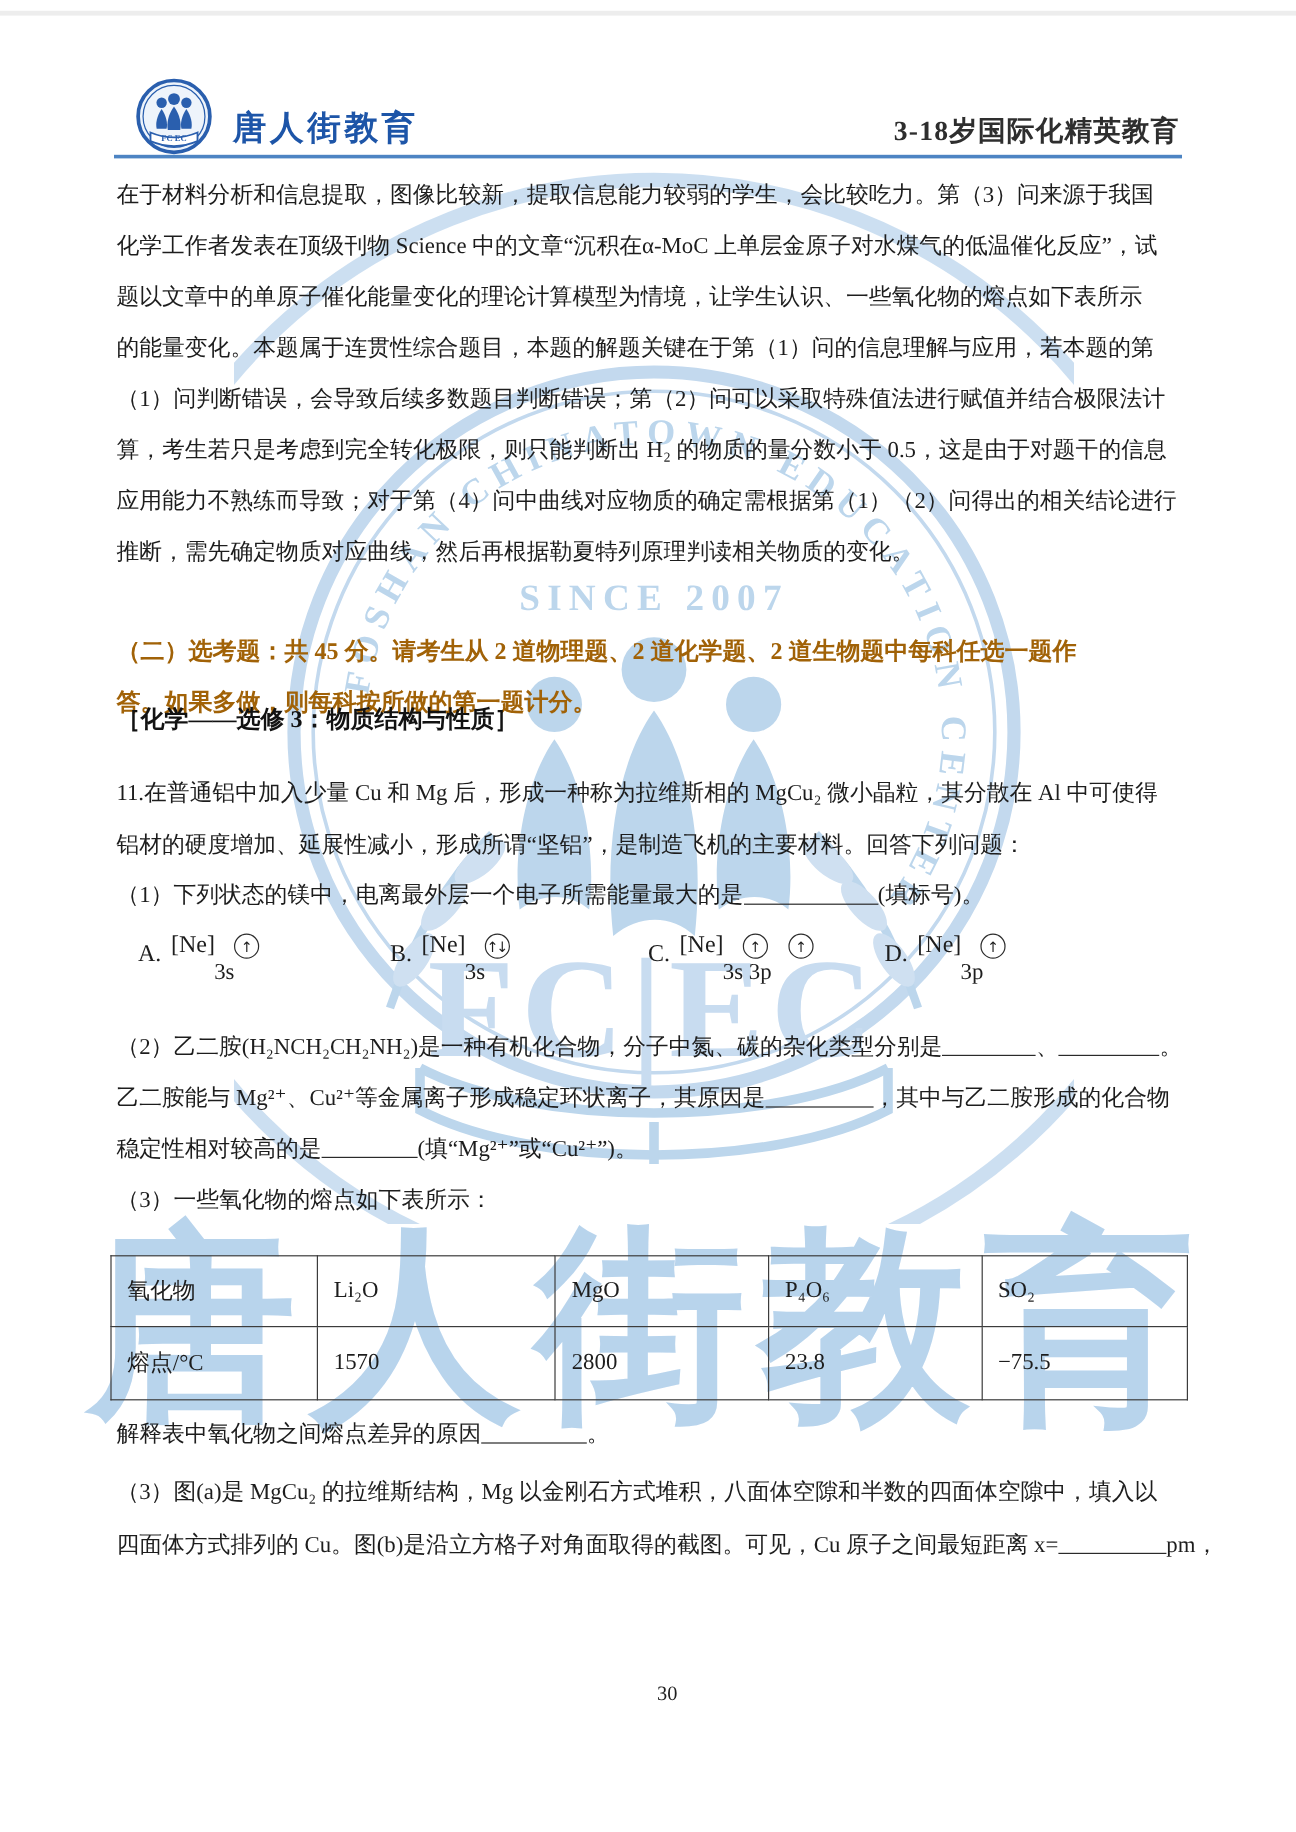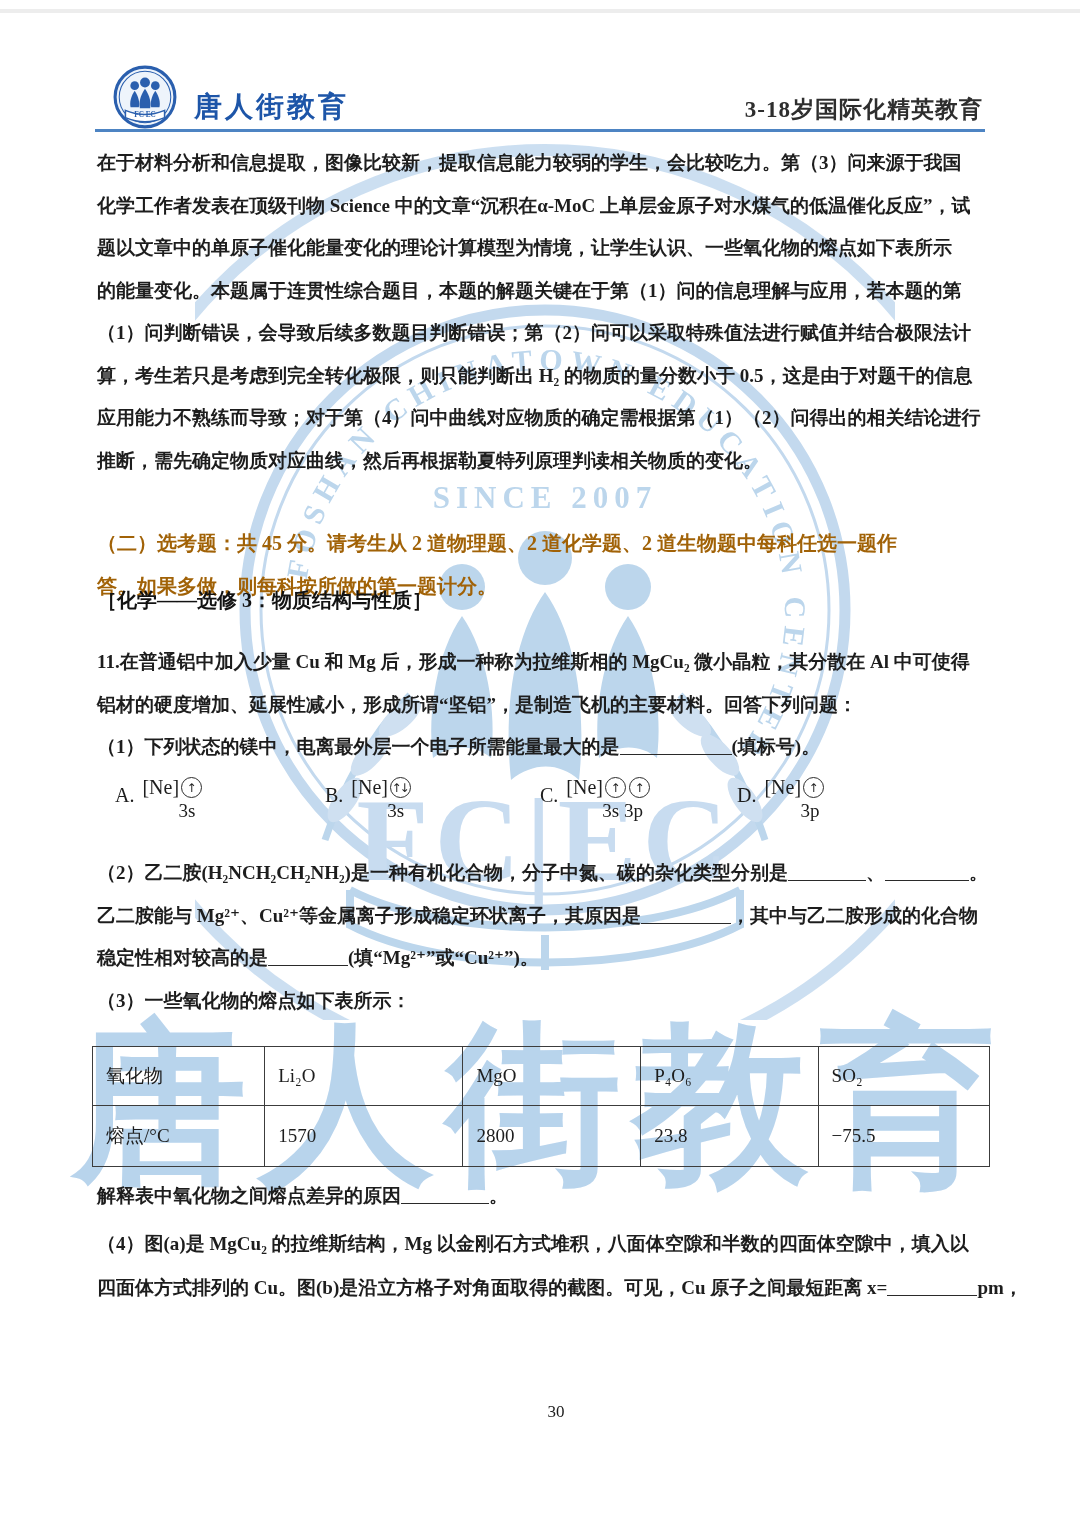--- a/index.html
+++ b/index.html
@@ -16,21 +16,21 @@
   
   .hdr-logo{position:absolute;left:112px;top:64px;width:66px;height:66px;z-index:2;}
   .brand{position:absolute;left:194px;top:88px;font-size:28px;font-weight:bold;color:#1d55a8;
          letter-spacing:3px;z-index:2;}
   .tagline{position:absolute;right:97px;top:94px;font-size:23px;font-weight:bold;color:#2e2e2e;
            letter-spacing:1px;z-index:2;}
   .hdr-rule{position:absolute;left:95px;top:129px;width:890px;height:3px;background:#4d84c3;z-index:2;}
 
   
   .blk{position:absolute;left:97px;width:900px;z-index:1;}
-  .line{font-size:19px;line-height:42.5px;white-space:nowrap;font-weight:bold;}
+  .line{font-size:19px;line-height:42.5px;white-space:nowrap;}
   .para{top:142px;}
   .sec{top:522px;font-weight:bold;color:#a16207;}
   .sec .line{font-size:20px;line-height:43px;}
   .subject{top:580px;font-weight:bold;color:#121212;}
   .subject .line{font-size:20px;line-height:40px;}
   .stem{top:641px;}
   .q1{top:726px;}
   .q2{top:852px;}
   .q2 .line{line-height:42.5px;}
   .q3intro{top:980px;}
@@ -38,21 +38,21 @@
   .q4{top:1222px;}
   .q4 .line{line-height:43.5px;}
 
   .blank{display:inline-block;border-bottom:1.4px solid #2a2a2a;height:17px;vertical-align:-2px;}
 
   
   .options{position:absolute;left:97px;top:776px;width:888px;height:72px;z-index:1;}
   .option{position:absolute;top:0;display:flex;align-items:flex-start;}
   .opt-label{font-size:20px;margin-top:8px;margin-right:8px;}
   .opt-config{display:inline-block;}
-  .config-line{display:flex;align-items:center;font-size:20px;}
+  .config-line{display:flex;align-items:flex-end;font-size:20px;gap:14px;}
   .ne{margin-right:2px;}
   .orb{width:21px;height:21px;border:1.6px solid #2c2c2c;border-radius:50%;display:inline-flex;
        align-items:center;justify-content:center;font-size:12px;letter-spacing:-2px;
        font-family:"DejaVu Sans",sans-serif;margin-right:3px;padding-right:2px;box-sizing:border-box;}
   .shell{display:block;font-size:19px;margin-left:36px;margin-top:1px;line-height:22px;}
 
   
   .mp-table{position:absolute;left:92px;top:1022px;width:898px;border-collapse:collapse;z-index:1;margin-top:24px;}
   .mp-table td{border:1.4px solid #3c3c3c;font-size:19px;padding-left:13px;vertical-align:middle;
                background:transparent;}
@@ -233,19 +233,19 @@
         <td class="c4">−75.5</td>
       </tr>
     </tbody>
   </table>
 
   <div class="blk q3after">
     <div class="line"><span>解释表中氧化物之间熔点差异的原因</span><span class="blank" style="width: 88px;"></span><span>。</span></div>
   </div>
 
   <div class="blk q4">
-    <div class="line">（4）图(a)是 MgCu₂ 的拉维斯结构，Mg 以金刚石方式堆积，八面体空隙和半数的四面体空隙中，填入以</div>
+    <div class="line">（3）图(a)是 MgCu₂ 的拉维斯结构，Mg 以金刚石方式堆积，八面体空隙和半数的四面体空隙中，填入以</div>
     <div class="line"><span>四面体方式排列的 Cu。图(b)是沿立方格子对角面取得的截图。可见，Cu 原子之间最短距离 x=</span><span class="blank" style="width: 90px;"></span><span>pm，</span></div>
   </div>
 
   <div class="footer-pg">30</div>
 
 </div>
 
 </body></html>

